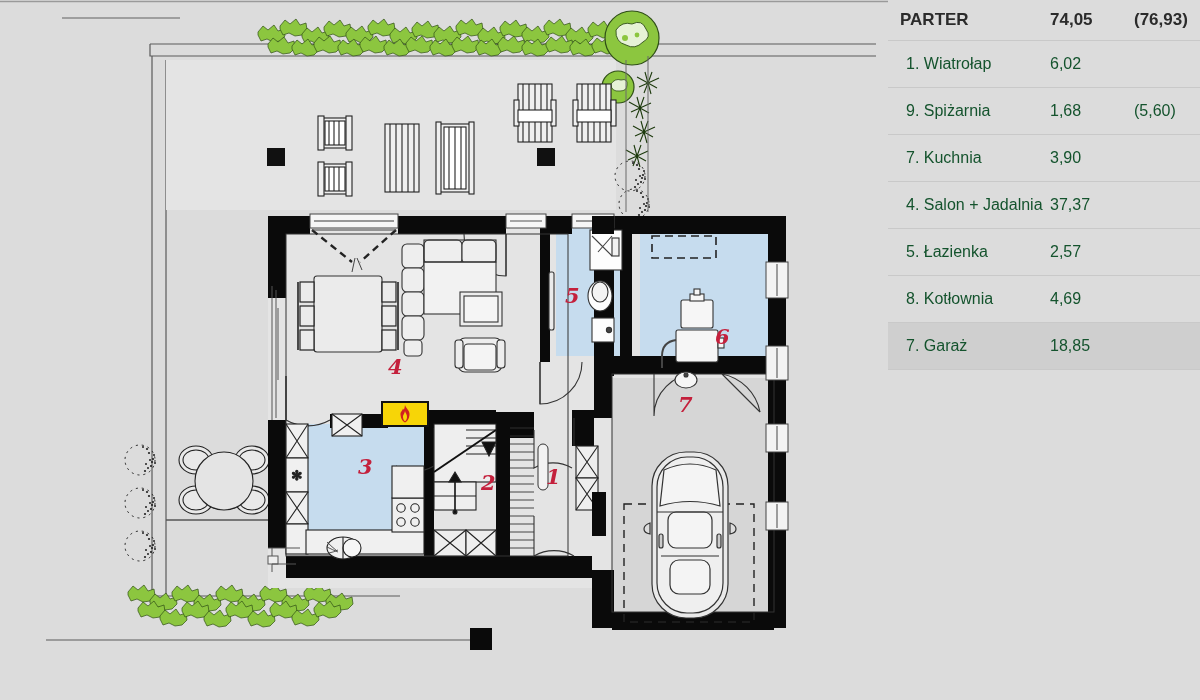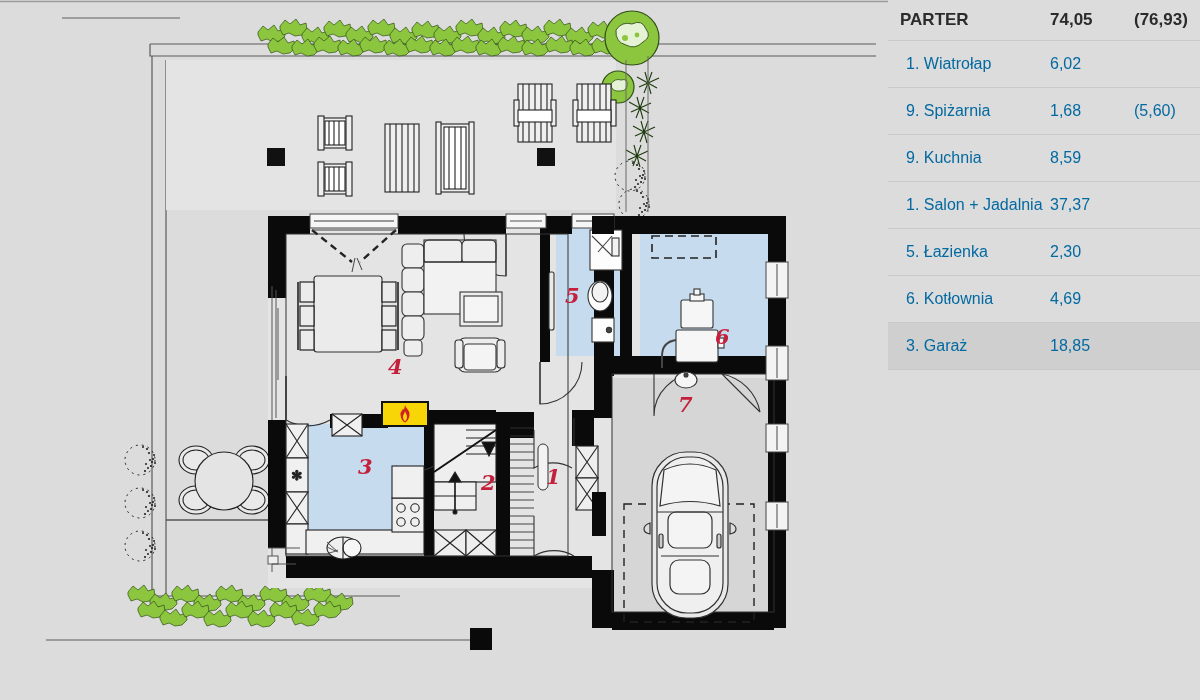--- a/index.html
+++ b/index.html
@@ -41,21 +41,21 @@
     padding:0;box-sizing:border-box;
   }
   .legend-table{width:100%;border-collapse:collapse;table-layout:fixed;}
   .legend-header td{
     padding:10px 0 10px 0;
     font-size:17px;font-weight:700;color:#2b2b2b;
     border-bottom:1px solid #c9c9c9;
   }
   .legend-row td{
     padding:14px 0 14px 0;
-    font-size:16px;color:#0369a1;
+    font-size:16px;color:#14532d;
     border-bottom:1px solid #c9c9c9;
     vertical-align:top;
   }
   .legend-row.is-highlighted td{background:#cfcfcf;border-bottom:1px solid #c9c9c9;}
   .col-name{width:150px;padding-left:18px !important;}
   .legend-header .col-name{padding-left:12px !important;}
   .col-val{width:84px;margin-top:32px;}
   .col-alt{width:78px;}
   .legend-header .col-val,.legend-header .col-alt{font-weight:700;}
 </style>
@@ -589,41 +589,41 @@
         <td class="col-name">1. Wiatrołap</td>
         <td class="col-val">6,02</td>
         <td class="col-alt"></td>
       </tr>
       <tr class="legend-row">
         <td class="col-name">9. Spiżarnia</td>
         <td class="col-val">1,68</td>
         <td class="col-alt">(5,60)</td>
       </tr>
       <tr class="legend-row">
-        <td class="col-name">9. Kuchnia</td>
-        <td class="col-val">8,59</td>
+        <td class="col-name">7. Kuchnia</td>
+        <td class="col-val">3,90</td>
         <td class="col-alt"></td>
       </tr>
       <tr class="legend-row">
-        <td class="col-name">1. Salon + Jadalnia</td>
+        <td class="col-name">4. Salon + Jadalnia</td>
         <td class="col-val">37,37</td>
         <td class="col-alt"></td>
       </tr>
       <tr class="legend-row">
         <td class="col-name">5. Łazienka</td>
-        <td class="col-val">2,30</td>
+        <td class="col-val">2,57</td>
         <td class="col-alt"></td>
       </tr>
       <tr class="legend-row">
-        <td class="col-name">6. Kotłownia</td>
+        <td class="col-name">8. Kotłownia</td>
         <td class="col-val">4,69</td>
         <td class="col-alt"></td>
       </tr>
       <tr class="legend-row is-highlighted">
-        <td class="col-name">3. Garaż</td>
+        <td class="col-name">7. Garaż</td>
         <td class="col-val">18,85</td>
         <td class="col-alt"></td>
       </tr>
     </tbody>
   </table>
 </div>
 
 </div>
 
 </body></html>

